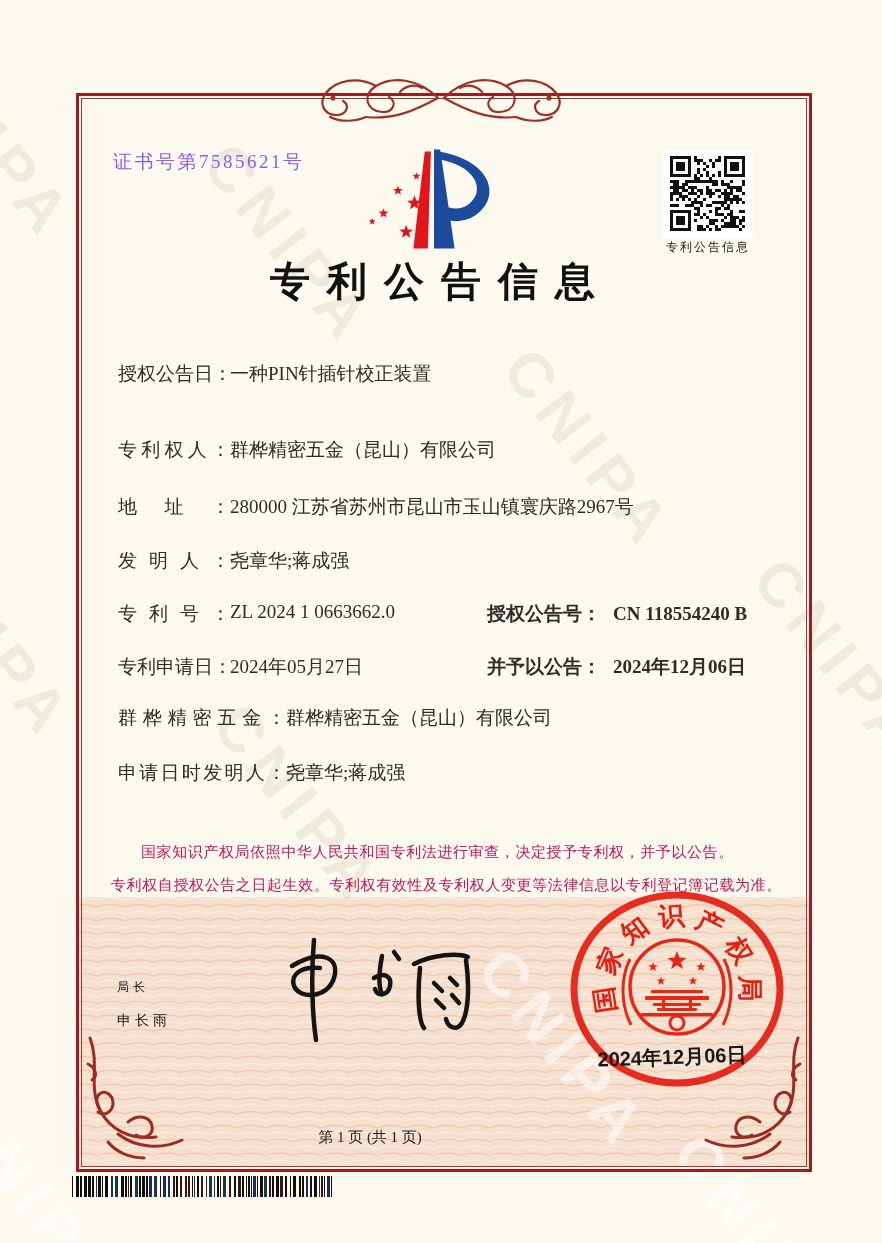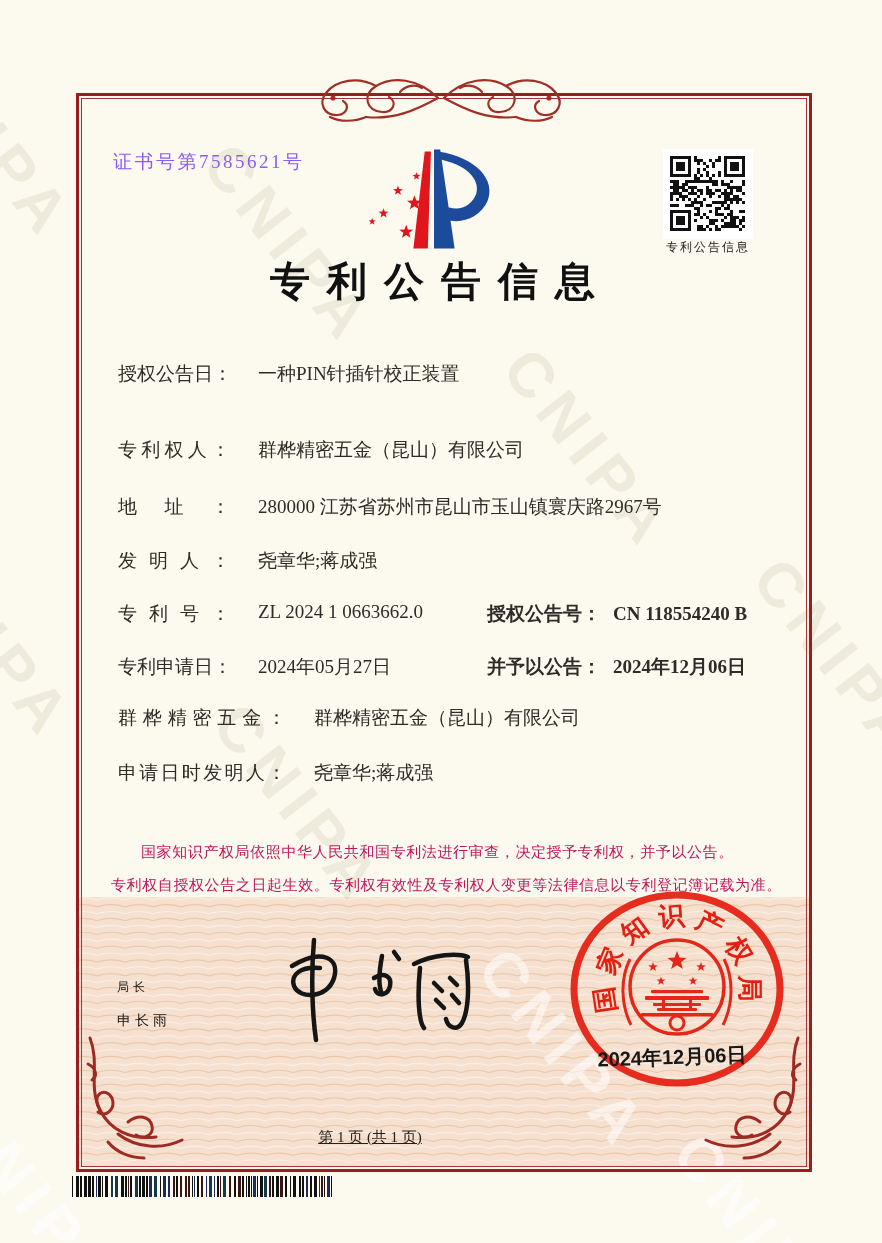--- a/index.html
+++ b/index.html
@@ -31,41 +31,41 @@
   .qr-label{position:absolute;left:636px;top:239px;width:144px;text-align:center;
             font-size:12px;letter-spacing:2px;color:#24211d;}
   .title{position:absolute;left:0;top:254px;width:882px;text-align:center;
          font-size:40px;font-weight:700;letter-spacing:17px;color:#111;}
   
   .fields{position:absolute;left:118px;top:361px;width:676px;font-size:19px;}
   .frow{position:absolute;left:0;white-space:nowrap;}
   .flabel{display:inline-block;width:112px;text-align:justify;text-align-last:justify;
           vertical-align:top;color:#2e2b28;}
   .flabel.wide{width:168px;}
-  .fvalue{margin-left:28px;color:#2e2b28;}
+  .fvalue{margin-left:0;color:#2e2b28;}
   .col2{position:absolute;left:369px;top:0;white-space:nowrap;font-weight:bold;}
   .col2 .fvalue{margin-left:12px;}
   
   .statement{position:absolute;left:111px;width:682px;font-size:15px;letter-spacing:0.6px;
              color:#be185d;}
   .st1{top:843px;text-indent:2em;}
   .st2{top:876px;}
   
   .sig-title{position:absolute;left:117px;top:979px;font-size:12px;letter-spacing:4px;
              font-family:"Liberation Sans","DejaVu Sans",sans-serif;color:#15120f;}
   .sig-name{position:absolute;left:117px;top:1012px;font-size:14px;letter-spacing:4px;
             font-family:"Liberation Sans","DejaVu Sans",sans-serif;color:#15120f;}
   .sig-hand{position:absolute;left:262px;top:928px;width:220px;height:120px;}
   
   .seal{position:absolute;left:565px;top:887px;width:224px;height:204px;}
   .seal-date{position:absolute;left:597px;top:1044px;width:150px;text-align:center;
              font-size:20px;font-weight:700;transform:rotate(-2deg);
              font-family:"Liberation Sans","DejaVu Sans",sans-serif;color:#181818;}
   
-  .footer{position:absolute;left:0;top:1128px;width:740px;text-align:center;font-size:15px;color:#24211d;text-decoration:underline;}
+  .footer{position:absolute;left:0;top:1128px;width:740px;text-align:center;font-size:15px;color:#24211d;}
   .barcode{position:absolute;left:72px;top:1176px;width:264px;height:21px;}
 </style>
 </head>
 <body>
 
 <div class="page">
 
   <div class="wave-band" id="waveBand"><svg width="730" height="270">
         <path d="M-10 3 q14 -4.5 28 0 q14 -4.5 28 0 q14 -4.5 28 0 q14 -4.5 28 0 q14 -4.5 28 0 q14 -4.5 28 0 q14 -4.5 28 0 q14 -4.5 28 0 q14 -4.5 28 0 q14 -4.5 28 0 q14 -4.5 28 0 q14 -4.5 28 0 q14 -4.5 28 0 q14 -4.5 28 0 q14 -4.5 28 0 q14 -4.5 28 0 q14 -4.5 28 0 q14 -4.5 28 0 q14 -4.5 28 0 q14 -4.5 28 0 q14 -4.5 28 0 q14 -4.5 28 0 q14 -4.5 28 0 q14 -4.5 28 0 q14 -4.5 28 0 q14 -4.5 28 0 q14 -4.5 28 0" fill="none" stroke="#faeee3" stroke-width="1.1"></path>
         <path d="M-10 9.9 q14 -4.5 28 0 q14 -4.5 28 0 q14 -4.5 28 0 q14 -4.5 28 0 q14 -4.5 28 0 q14 -4.5 28 0 q14 -4.5 28 0 q14 -4.5 28 0 q14 -4.5 28 0 q14 -4.5 28 0 q14 -4.5 28 0 q14 -4.5 28 0 q14 -4.5 28 0 q14 -4.5 28 0 q14 -4.5 28 0 q14 -4.5 28 0 q14 -4.5 28 0 q14 -4.5 28 0 q14 -4.5 28 0 q14 -4.5 28 0 q14 -4.5 28 0 q14 -4.5 28 0 q14 -4.5 28 0 q14 -4.5 28 0 q14 -4.5 28 0 q14 -4.5 28 0 q14 -4.5 28 0" fill="none" stroke="#ecc8ab" stroke-width="1.2"></path>

